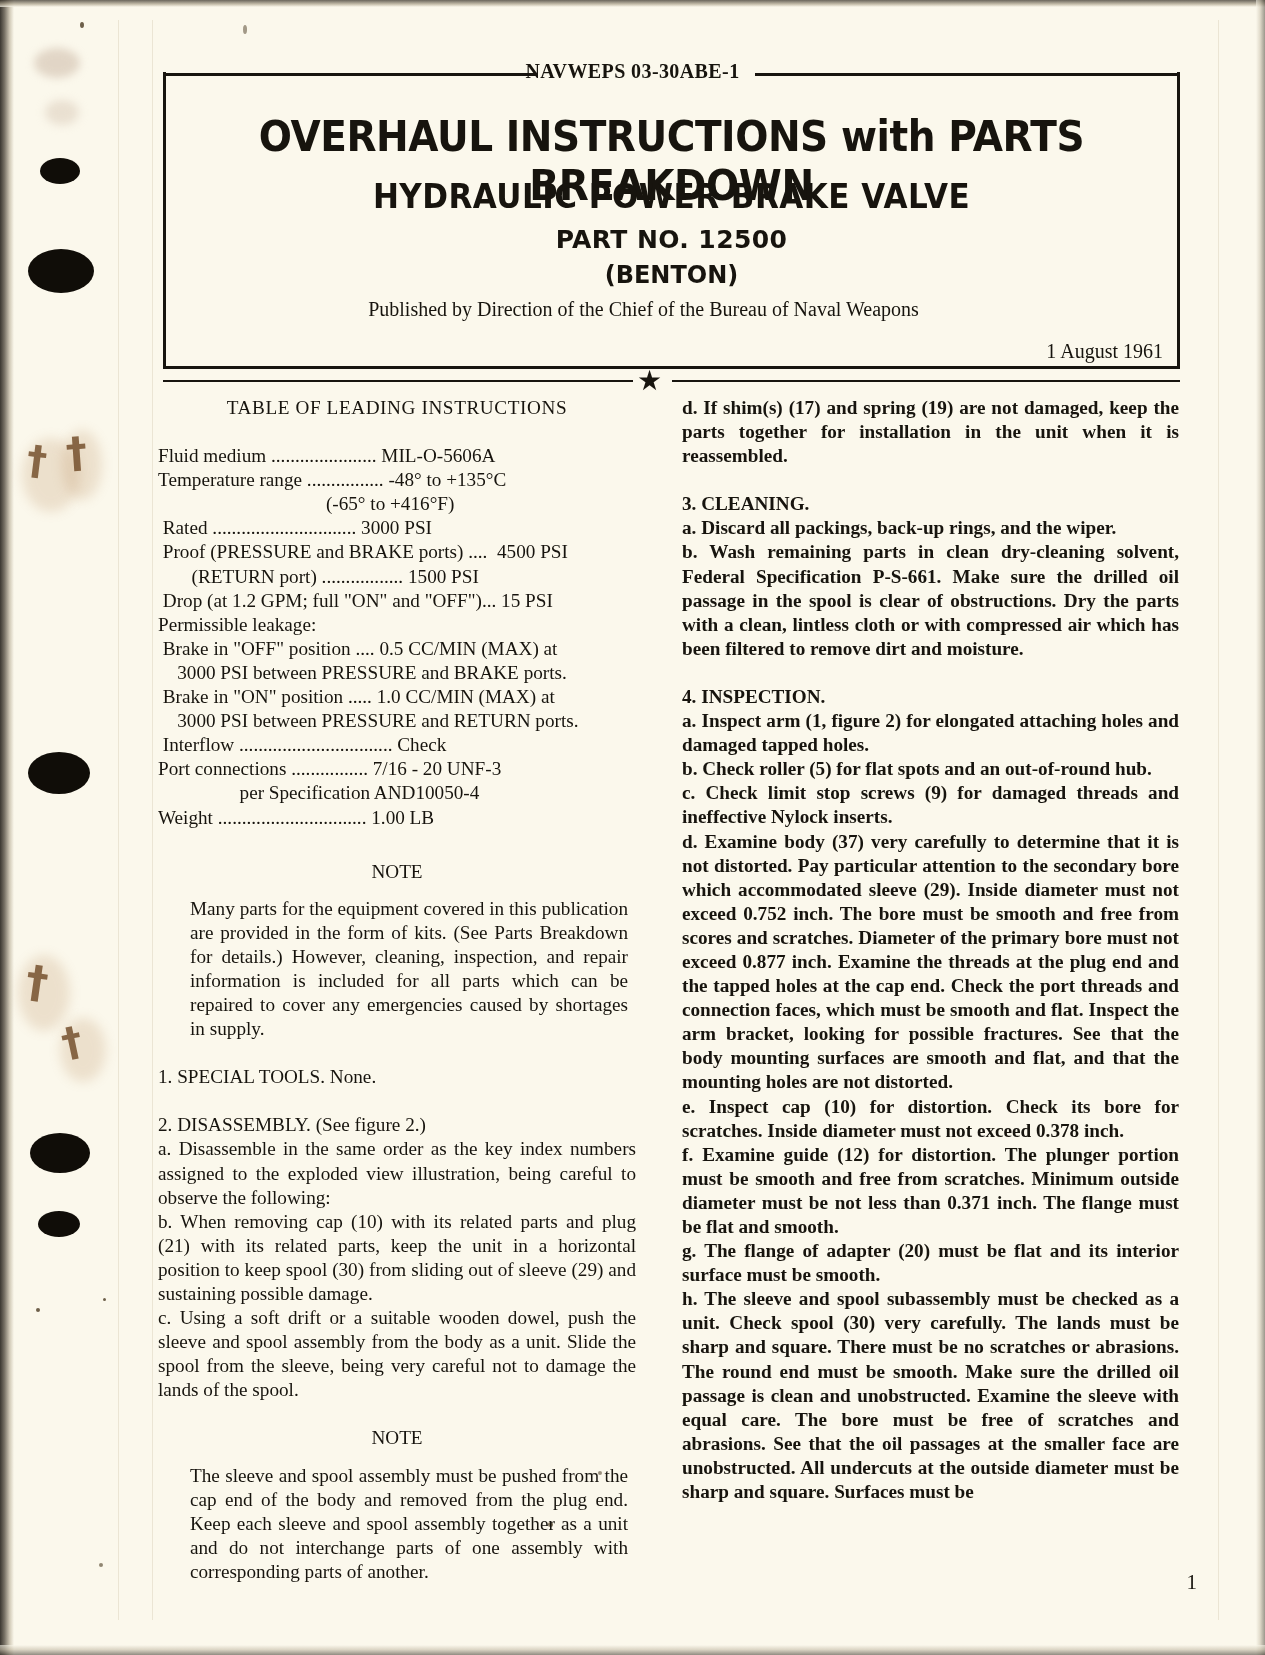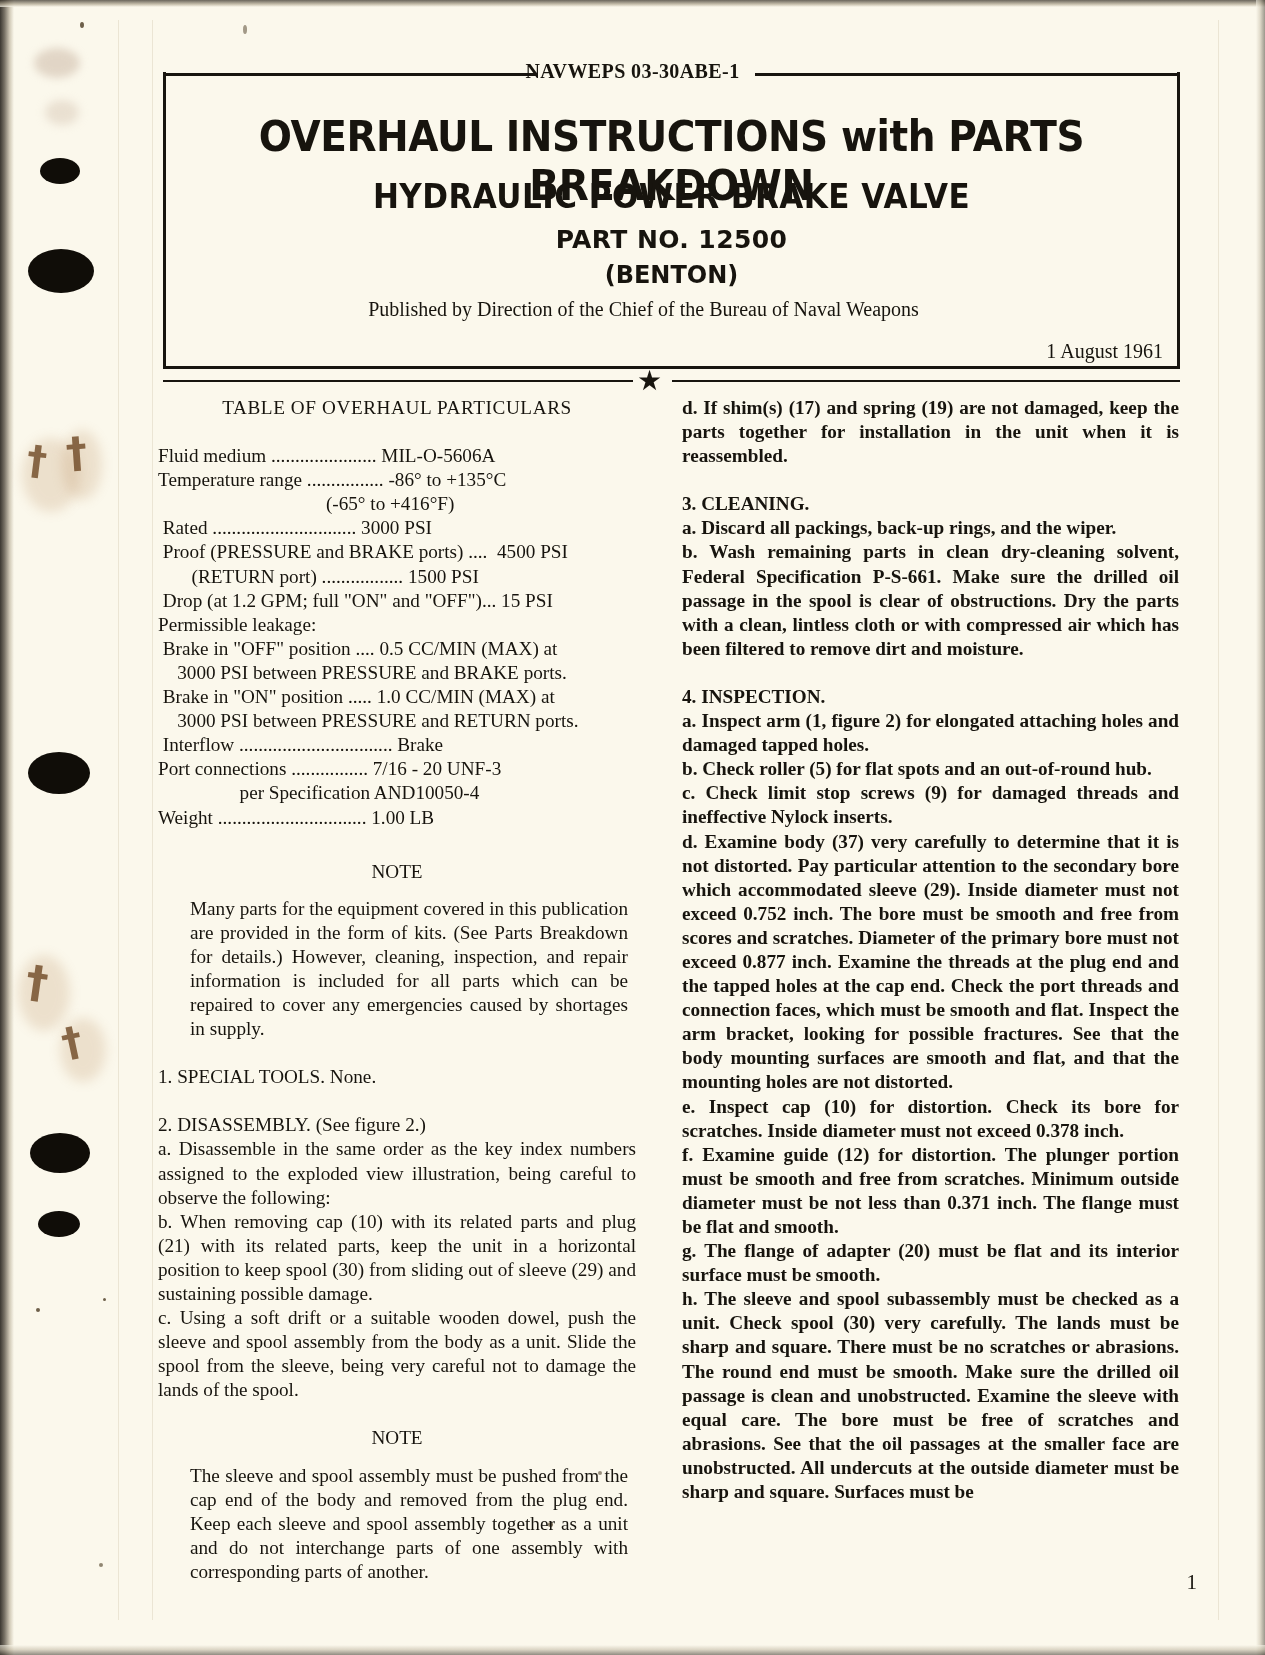--- a/index.html
+++ b/index.html
@@ -263,35 +263,35 @@
   <div class="t-part">PART NO. 12500</div>
   <div class="t-vendor">(BENTON)</div>
   <div class="t-pub">Published by Direction of the Chief of the Bureau of Naval Weapons</div>
   <div class="t-date">1 August 1961</div>
 
   <div class="divider-l"></div>
   <div class="star">★</div>
   <div class="divider-r"></div>
 
   <div class="col col-left">
-    <div class="hdr-ctr">TABLE OF OVERHAUL PARTICULARS</div>
+    <div class="hdr-ctr">TABLE OF LEADING INSTRUCTIONS</div>
     <div class="sp-m"></div>
     <div class="blk">Fluid medium ...................... MIL-O-5606A</div>
-    <div class="blk">Temperature range ................ -86° to +135°C</div>
+    <div class="blk">Temperature range ................ -48° to +135°C</div>
     <div class="blk">                                   (-65° to +416°F)</div>
     <div class="blk"> Rated .............................. 3000 PSI</div>
     <div class="blk"> Proof (PRESSURE and BRAKE ports) ....  4500 PSI</div>
     <div class="blk">       (RETURN port) ................. 1500 PSI</div>
     <div class="blk"> Drop (at 1.2 GPM; full "ON" and "OFF")... 15 PSI</div>
     <div class="blk">Permissible leakage:</div>
     <div class="blk"> Brake in "OFF" position .... 0.5 CC/MIN (MAX) at</div>
     <div class="blk">    3000 PSI between PRESSURE and BRAKE ports.</div>
     <div class="blk"> Brake in "ON" position ..... 1.0 CC/MIN (MAX) at</div>
     <div class="blk">    3000 PSI between PRESSURE and RETURN ports.</div>
-    <div class="blk"> Interflow ................................ Brake</div>
+    <div class="blk"> Interflow ................................ Check</div>
     <div class="blk">Port connections ................ 7/16 - 20 UNF-3</div>
     <div class="blk">                 per Specification AND10050-4</div>
     <div class="blk">Weight ............................... 1.00 LB</div>
 
     <div class="sp-l"></div>
     <div class="ctr">NOTE</div>
     <div class="sp-s"></div>
     <div class="just note-body">Many parts for the equipment covered in this publication are provided in the form of kits. (See Parts Breakdown for details.)  However, cleaning, inspection, and repair information is included for all parts which can be repaired to cover any emergencies caused by shortages in supply.</div>
 
     <div class="sp-m"></div>

